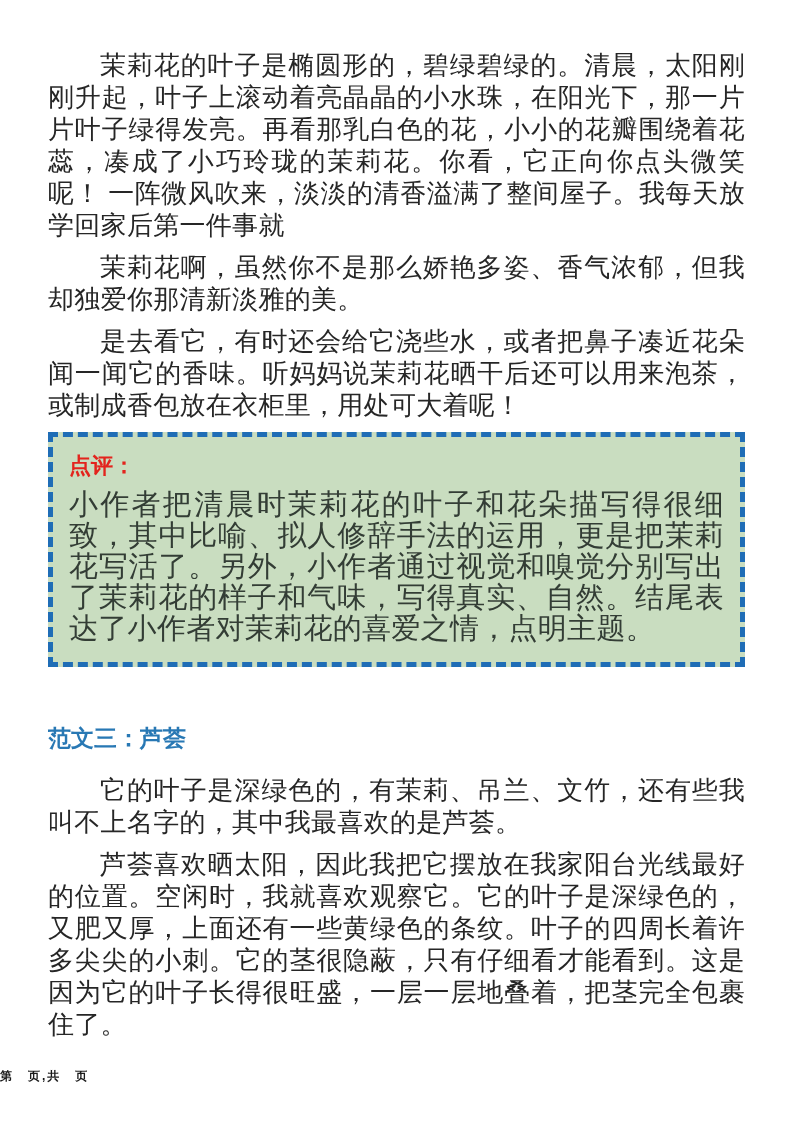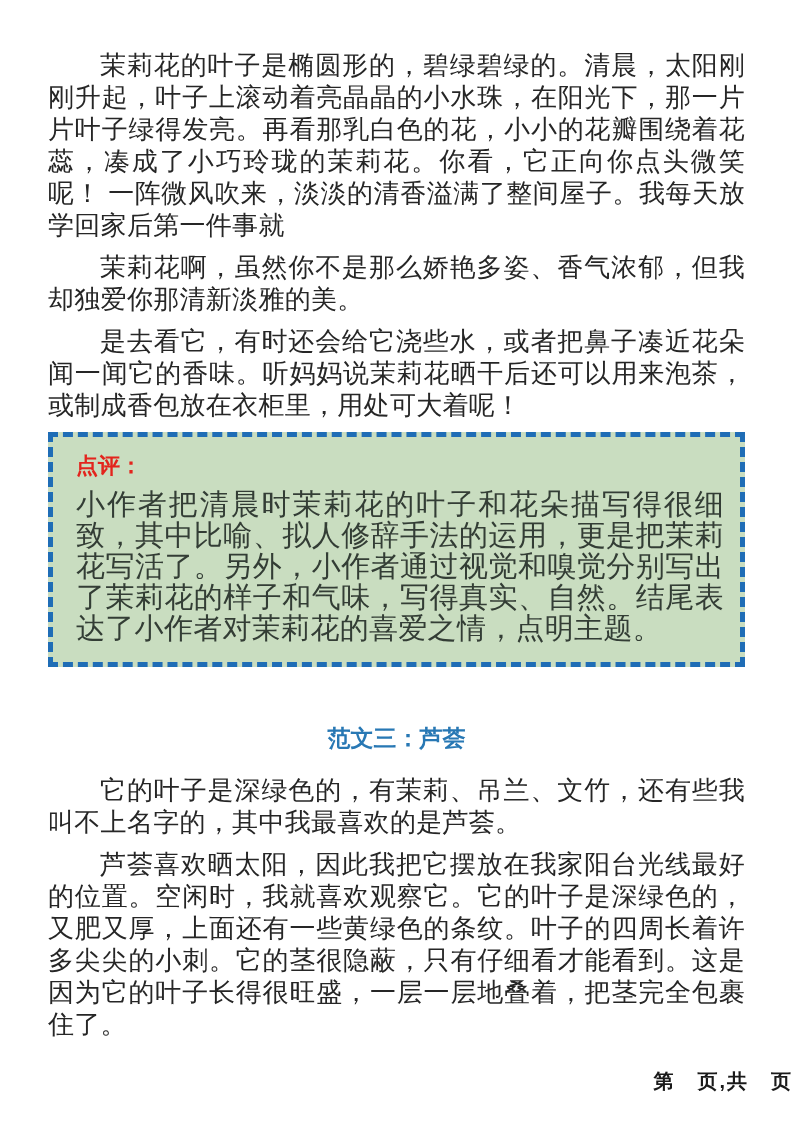--- a/index.html
+++ b/index.html
@@ -33,53 +33,52 @@
     color: var(--body-text);
     text-align: justify;
     text-indent: 2em;
     margin: 0 0 10px 0;
     letter-spacing: 0.3px;
   }
   .comment-box {
     margin-top: 10px;
     border: 5px dashed var(--border-blue);
     background: var(--box-bg);
-    padding: 10px 16px 18px 23px;
+    padding: 10px 16px 18px 16px;
   }
   .comment-label {
     color: var(--label-red);
     font-weight: bold;
     font-size: 22px;
     line-height: 30px;
     font-family: "Liberation Sans", "DejaVu Sans", sans-serif;
     margin: 4px 0 8px 0;
   }
   .comment-text {
     font-size: 29px;
     line-height: 31px;
     color: var(--comment-text);
     margin: 0;
     text-align: justify;
     letter-spacing: 0.3px;
   }
   .section-title {
-    text-align: center;
     color: var(--title-blue);
     font-size: 23px;
     font-weight: bold;
     font-family: "Liberation Sans", "DejaVu Sans", sans-serif;
     line-height: 30px;
     margin: 56px 0 22px 0;
   }
   .page-footer {
     position: absolute;
     left: 0; right: 0;
     top: 1068px;
-    text-align: right;
-    font-size: 20px;
+    text-align: left;
+    font-size: 12px;
     font-weight: bold;
     color: var(--footer-text);
     font-family: "Liberation Sans", "DejaVu Sans", sans-serif;
     letter-spacing: 2px;
   }
 </style>
 </head>
 <body>
 
 <div class="page">

